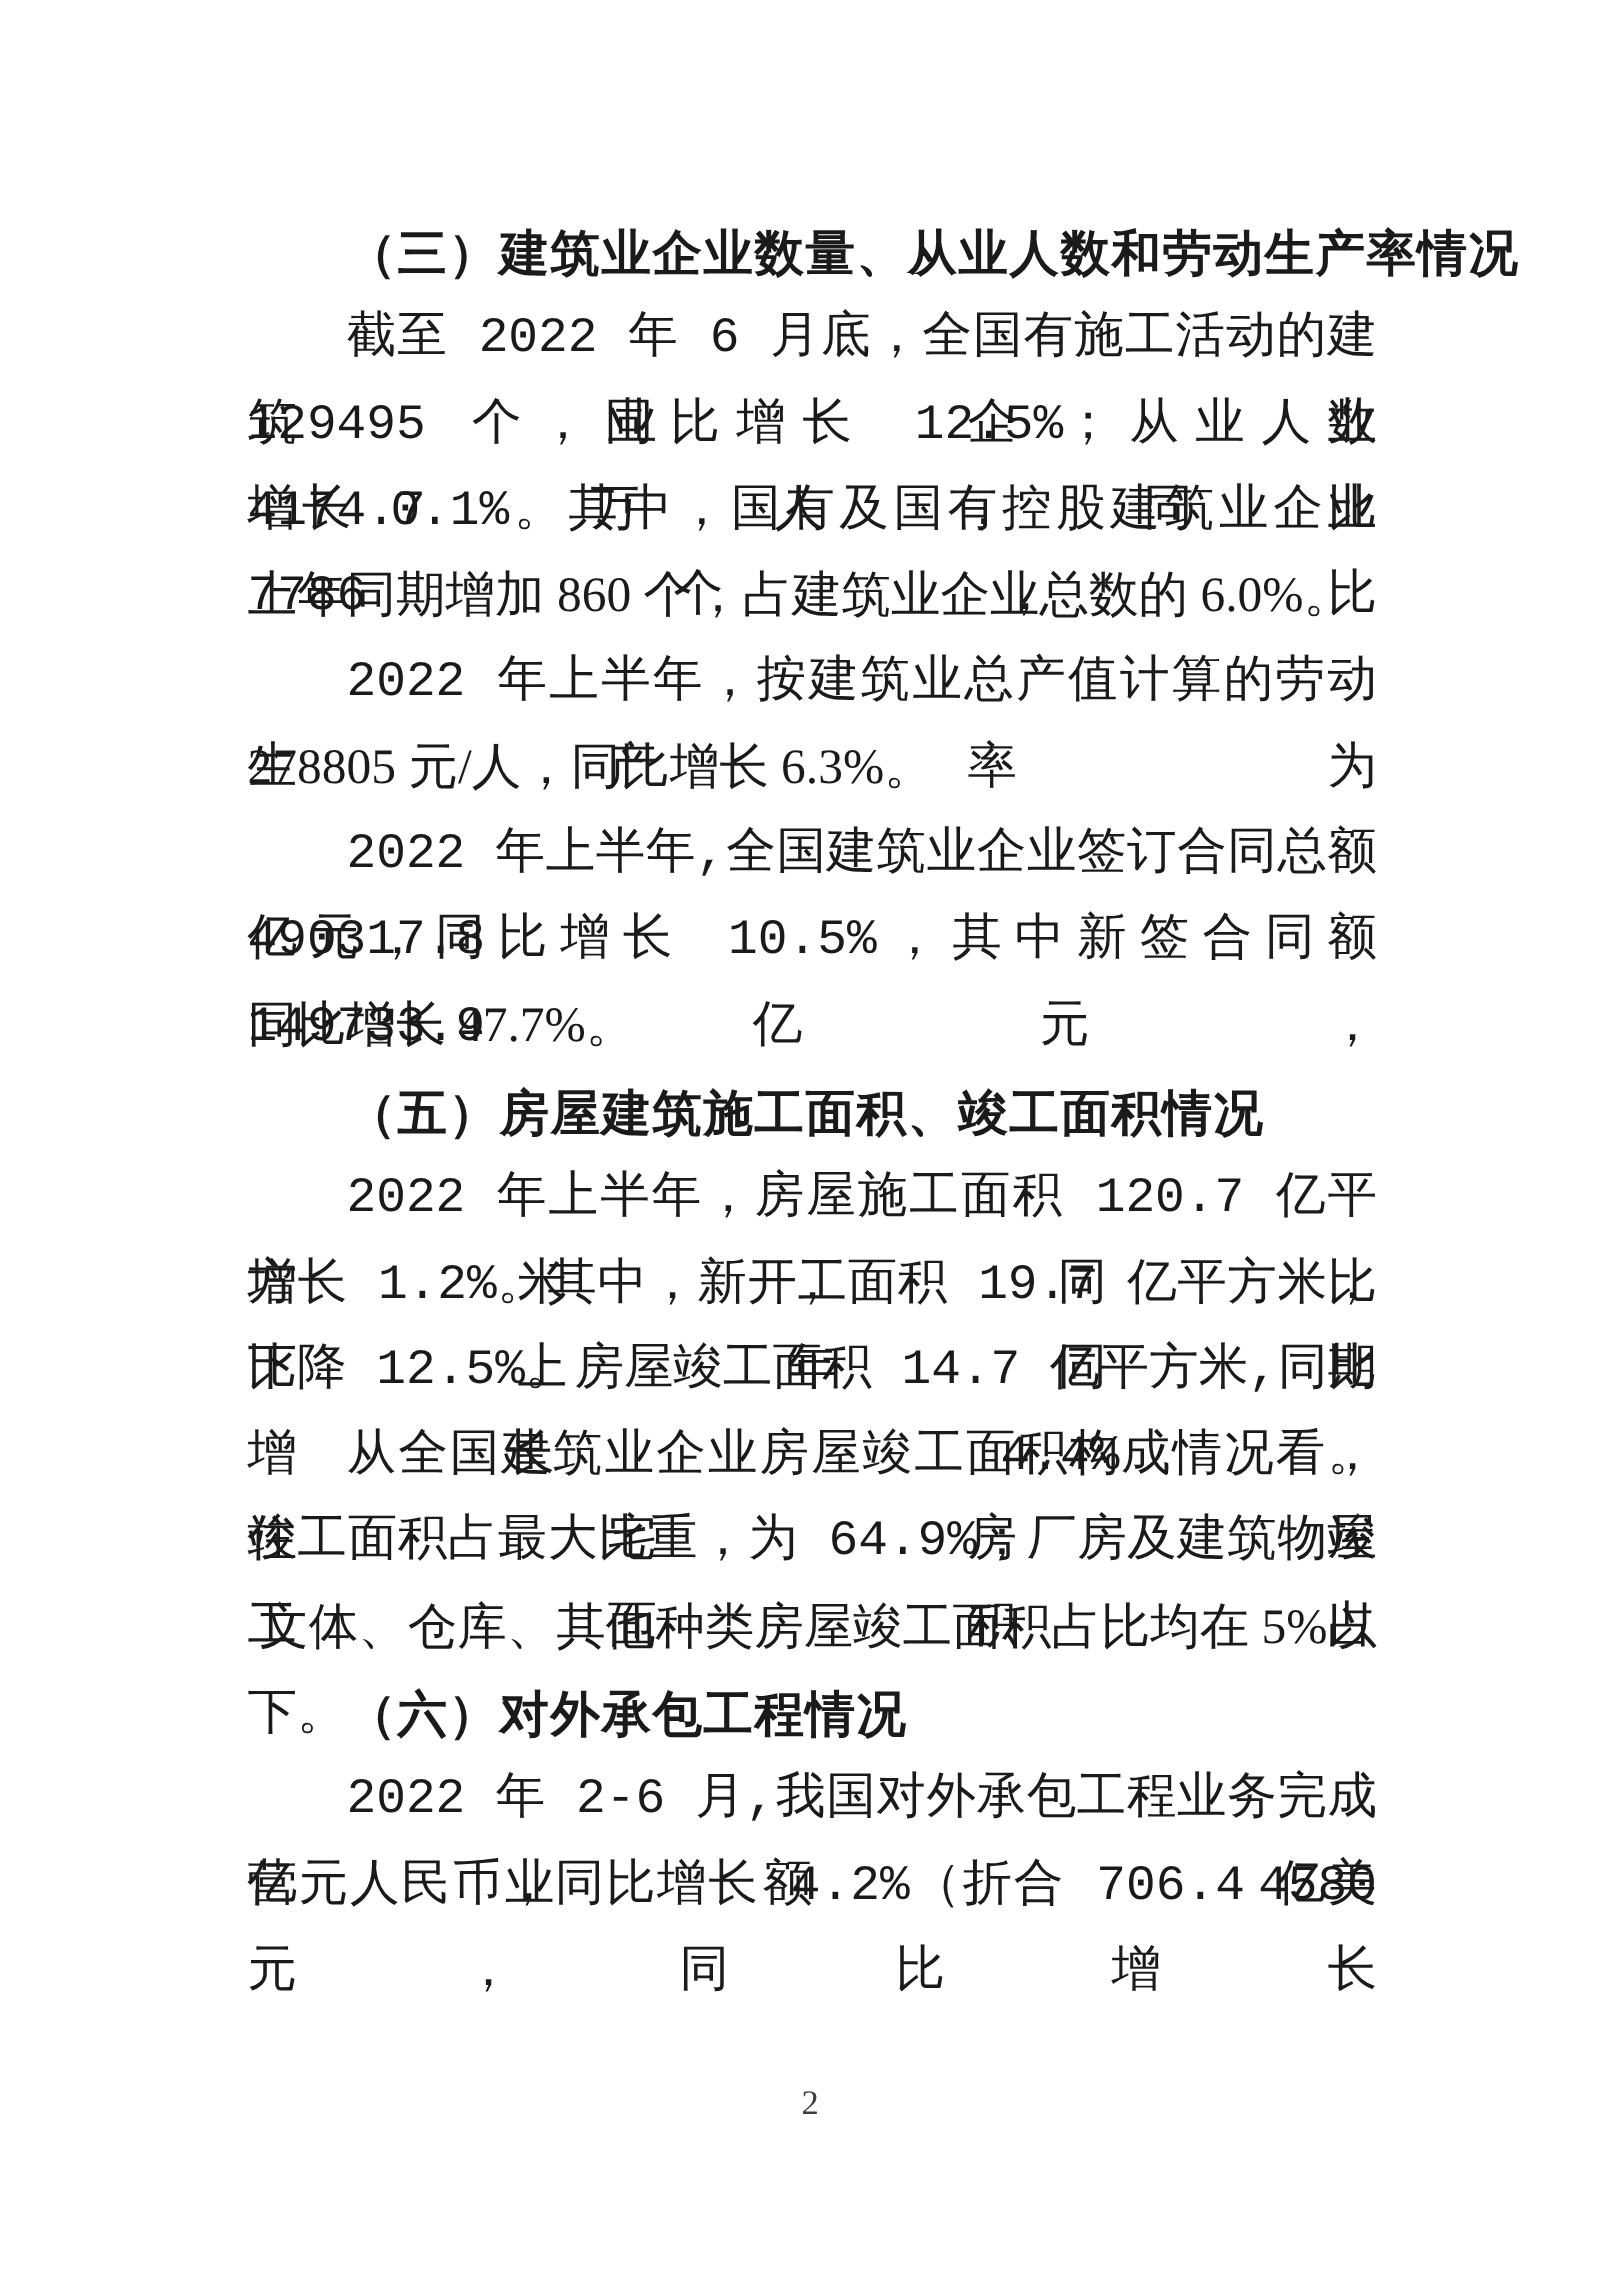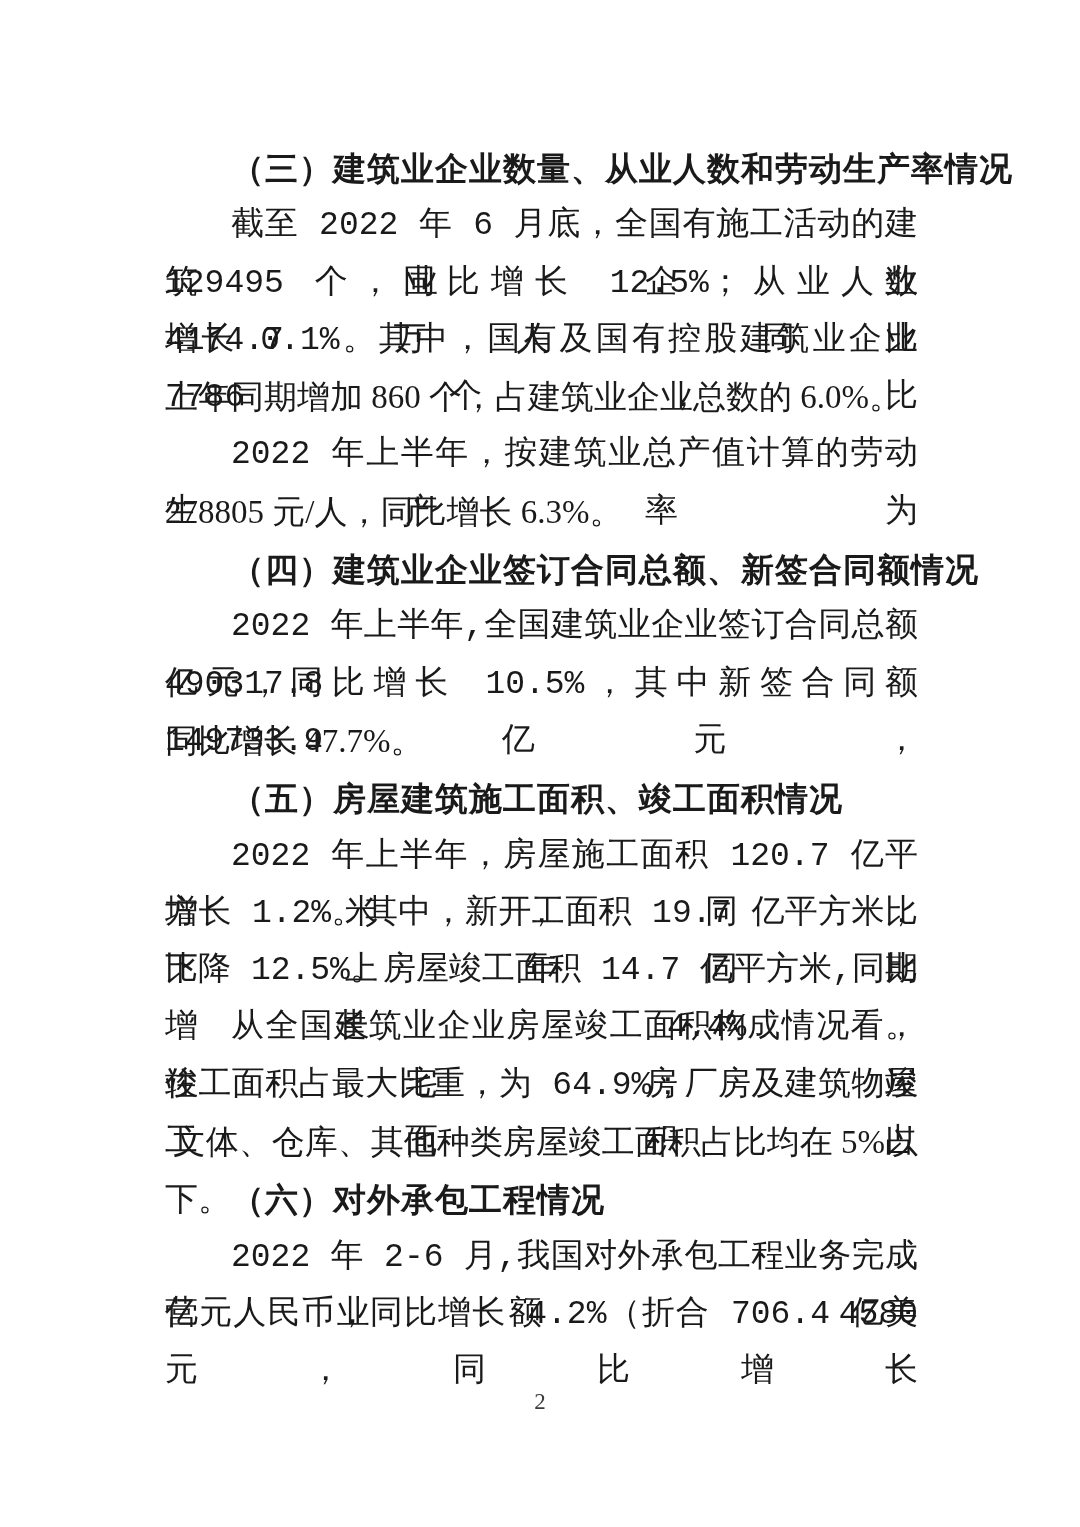--- a/index.html
+++ b/index.html
@@ -71,21 +71,20 @@
 
 <div class="page">
   <div class="content">
     <div class="line h">（三）建筑业企业数量、从业人数和劳动生产率情况</div>
     <div class="line j i">截至 2022 年 6 月底，全国有施工活动的建筑业企业</div>
     <div class="line j">129495 个，同比增长 12.5%；从业人数 4174.7 万人，同比</div>
     <div class="line j">增长 0.1%。其中，国有及国有控股建筑业企业 7786 个，比</div>
     <div class="line l">上年同期增加 860 个，占建筑业企业总数的 6.0%。</div>
     <div class="line j i">2022 年上半年，按建筑业总产值计算的劳动生产率为</div>
     <div class="line l">278805 元/人，同比增长 6.3%。</div>
-    <div class="line h">（四）建筑业企业签订合同总额、新签合同额情况</div>
     <div class="line j i">2022 年上半年,全国建筑业企业签订合同总额 490317.8</div>
     <div class="line j">亿元，同比增长 10.5%，其中新签合同额 149733.9 亿元，</div>
     <div class="line l">同比增长 47.7%。</div>
     <div class="line h">（五）房屋建筑施工面积、竣工面积情况</div>
     <div class="line j i">2022 年上半年，房屋施工面积 120.7 亿平方米，同比</div>
     <div class="line j">增长 1.2%。其中，新开工面积 19.7 亿平方米，比上年同期</div>
     <div class="line j">下降 12.5%。房屋竣工面积 14.7 亿平方米,同比增长 4.4%。</div>
     <div class="line j i">从全国建筑业企业房屋竣工面积构成情况看，住宅房屋</div>
     <div class="line j">竣工面积占最大比重，为 64.9%；厂房及建筑物竣工面积占</div>
     <div class="line l">文体、仓库、其他种类房屋竣工面积占比均在 5%以下。</div>

